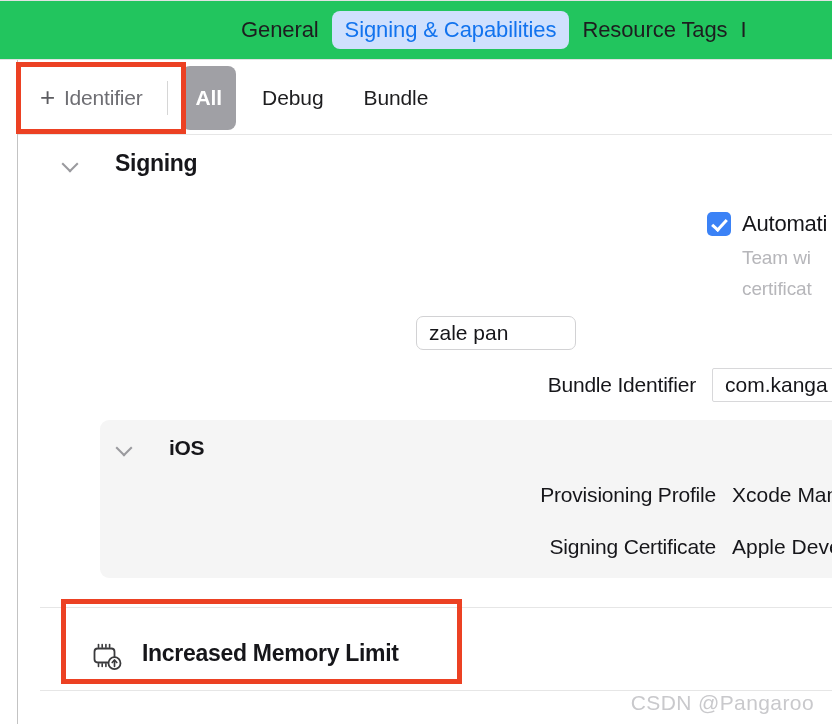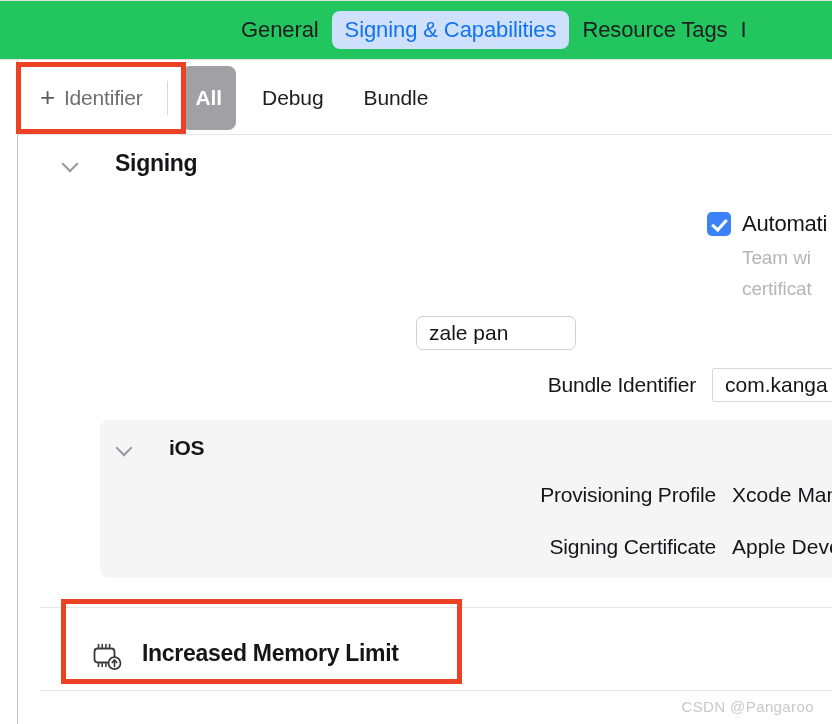--- a/index.html
+++ b/index.html
@@ -292,21 +292,21 @@
     pointer-events: none;
     background: transparent;
   }
   .redbox.top { left: 16px; top: 62px; width: 170px; height: 72px; }
   .redbox.bottom { left: 61px; top: 599px; width: 401px; height: 85px; }
 
   
   .watermark {
     position: absolute;
     right: 18px; bottom: 9px;
-    font-size: 15px;
+    font-size: 21px;
     color: #c9c9cc;
     letter-spacing: 0.4px;
   }
 </style>
 </head>
 <body>
 
 <div class="tabbar">
   <div class="tabbar-inner">
     <div class="tab spacer-left">General</div>

